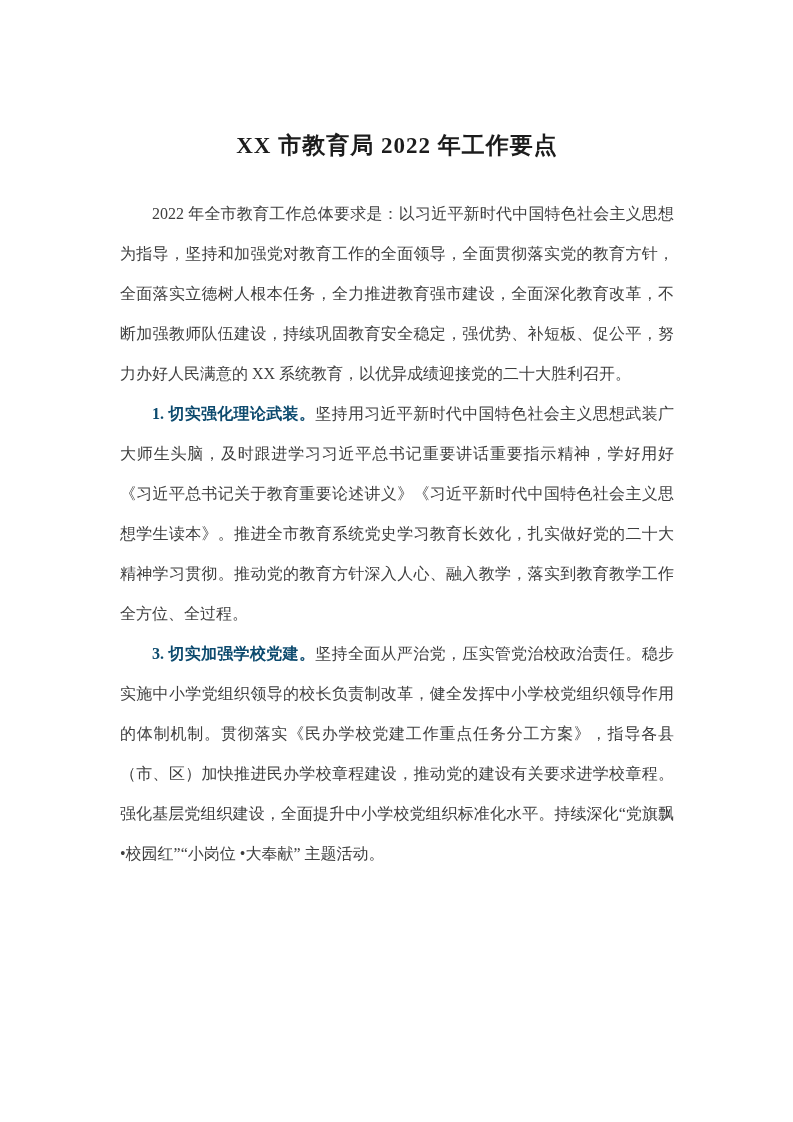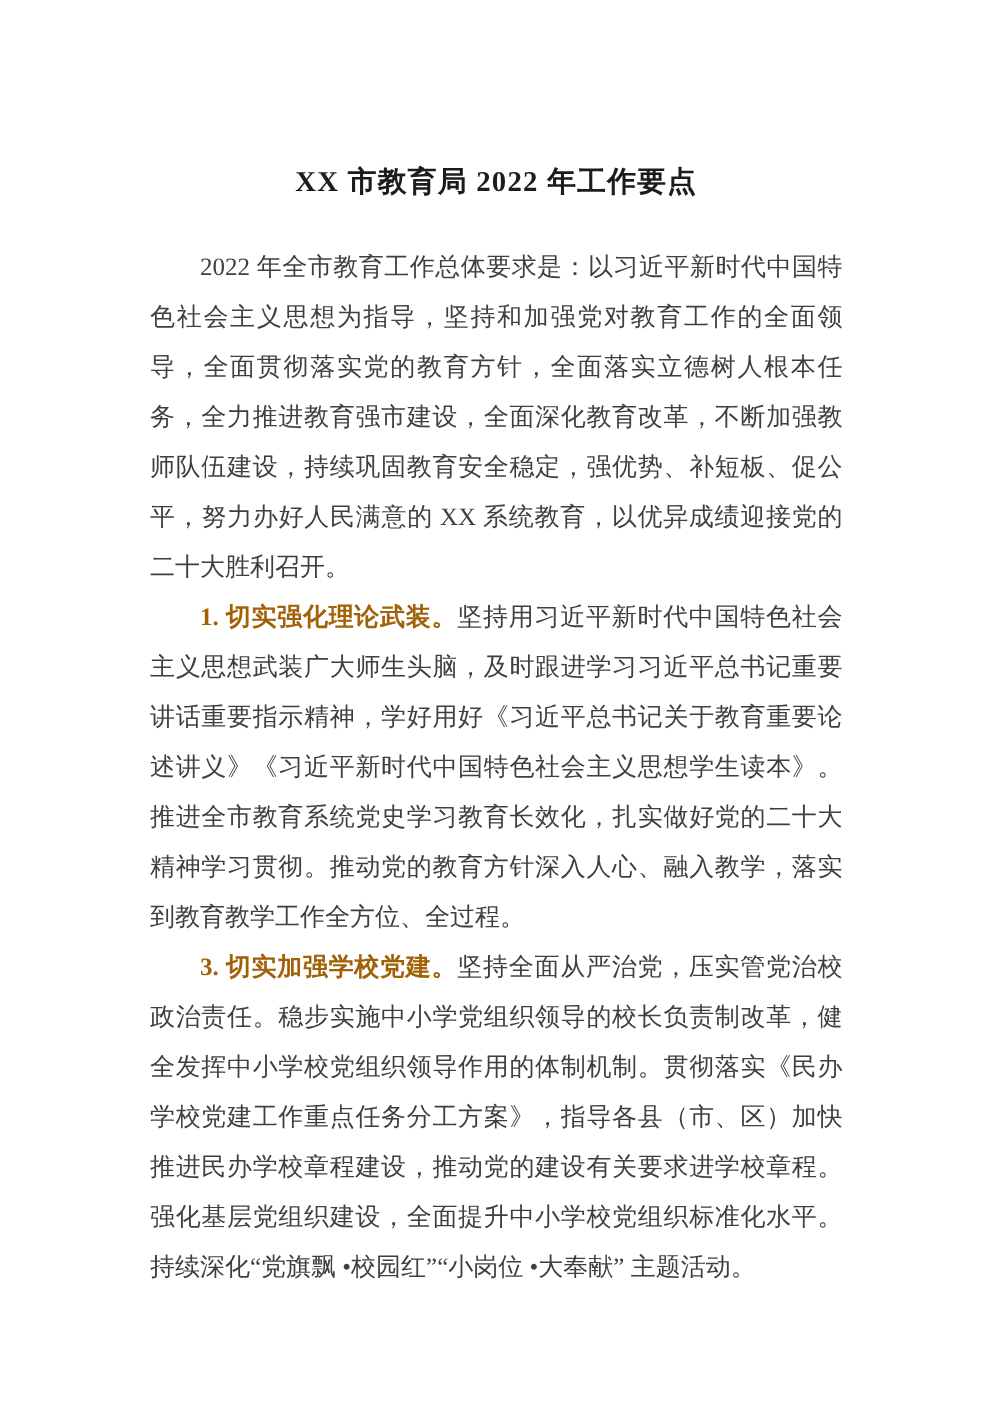--- a/index.html
+++ b/index.html
@@ -22,31 +22,31 @@
     font-size: 23px;
     font-weight: bold;
     color: #1c1c1c;
     text-align: center;
     letter-spacing: 1px;
     line-height: 30px;
     margin-bottom: 33px;
     font-family: "Liberation Serif", "DejaVu Serif", serif;
   }
   .para {
-    font-size: 20px;
+    font-size: 16px;
     line-height: 40px;
     color: #3f3f3f;
     text-align: justify;
     text-indent: 2em;
     font-weight: 400;
     font-family: Liberation Serif, serif;
   }
   .para .lead {
     font-weight: bold;
-    color: #a16207;
+    color: #0c4a6e;
   }
   .section-heading {
     font-size: 20px;
     line-height: 40px;
     color: #d93a3a;
     font-weight: bold;
     text-indent: 2em;
     margin: 4px 0 3px 0;
   }
 </style>

